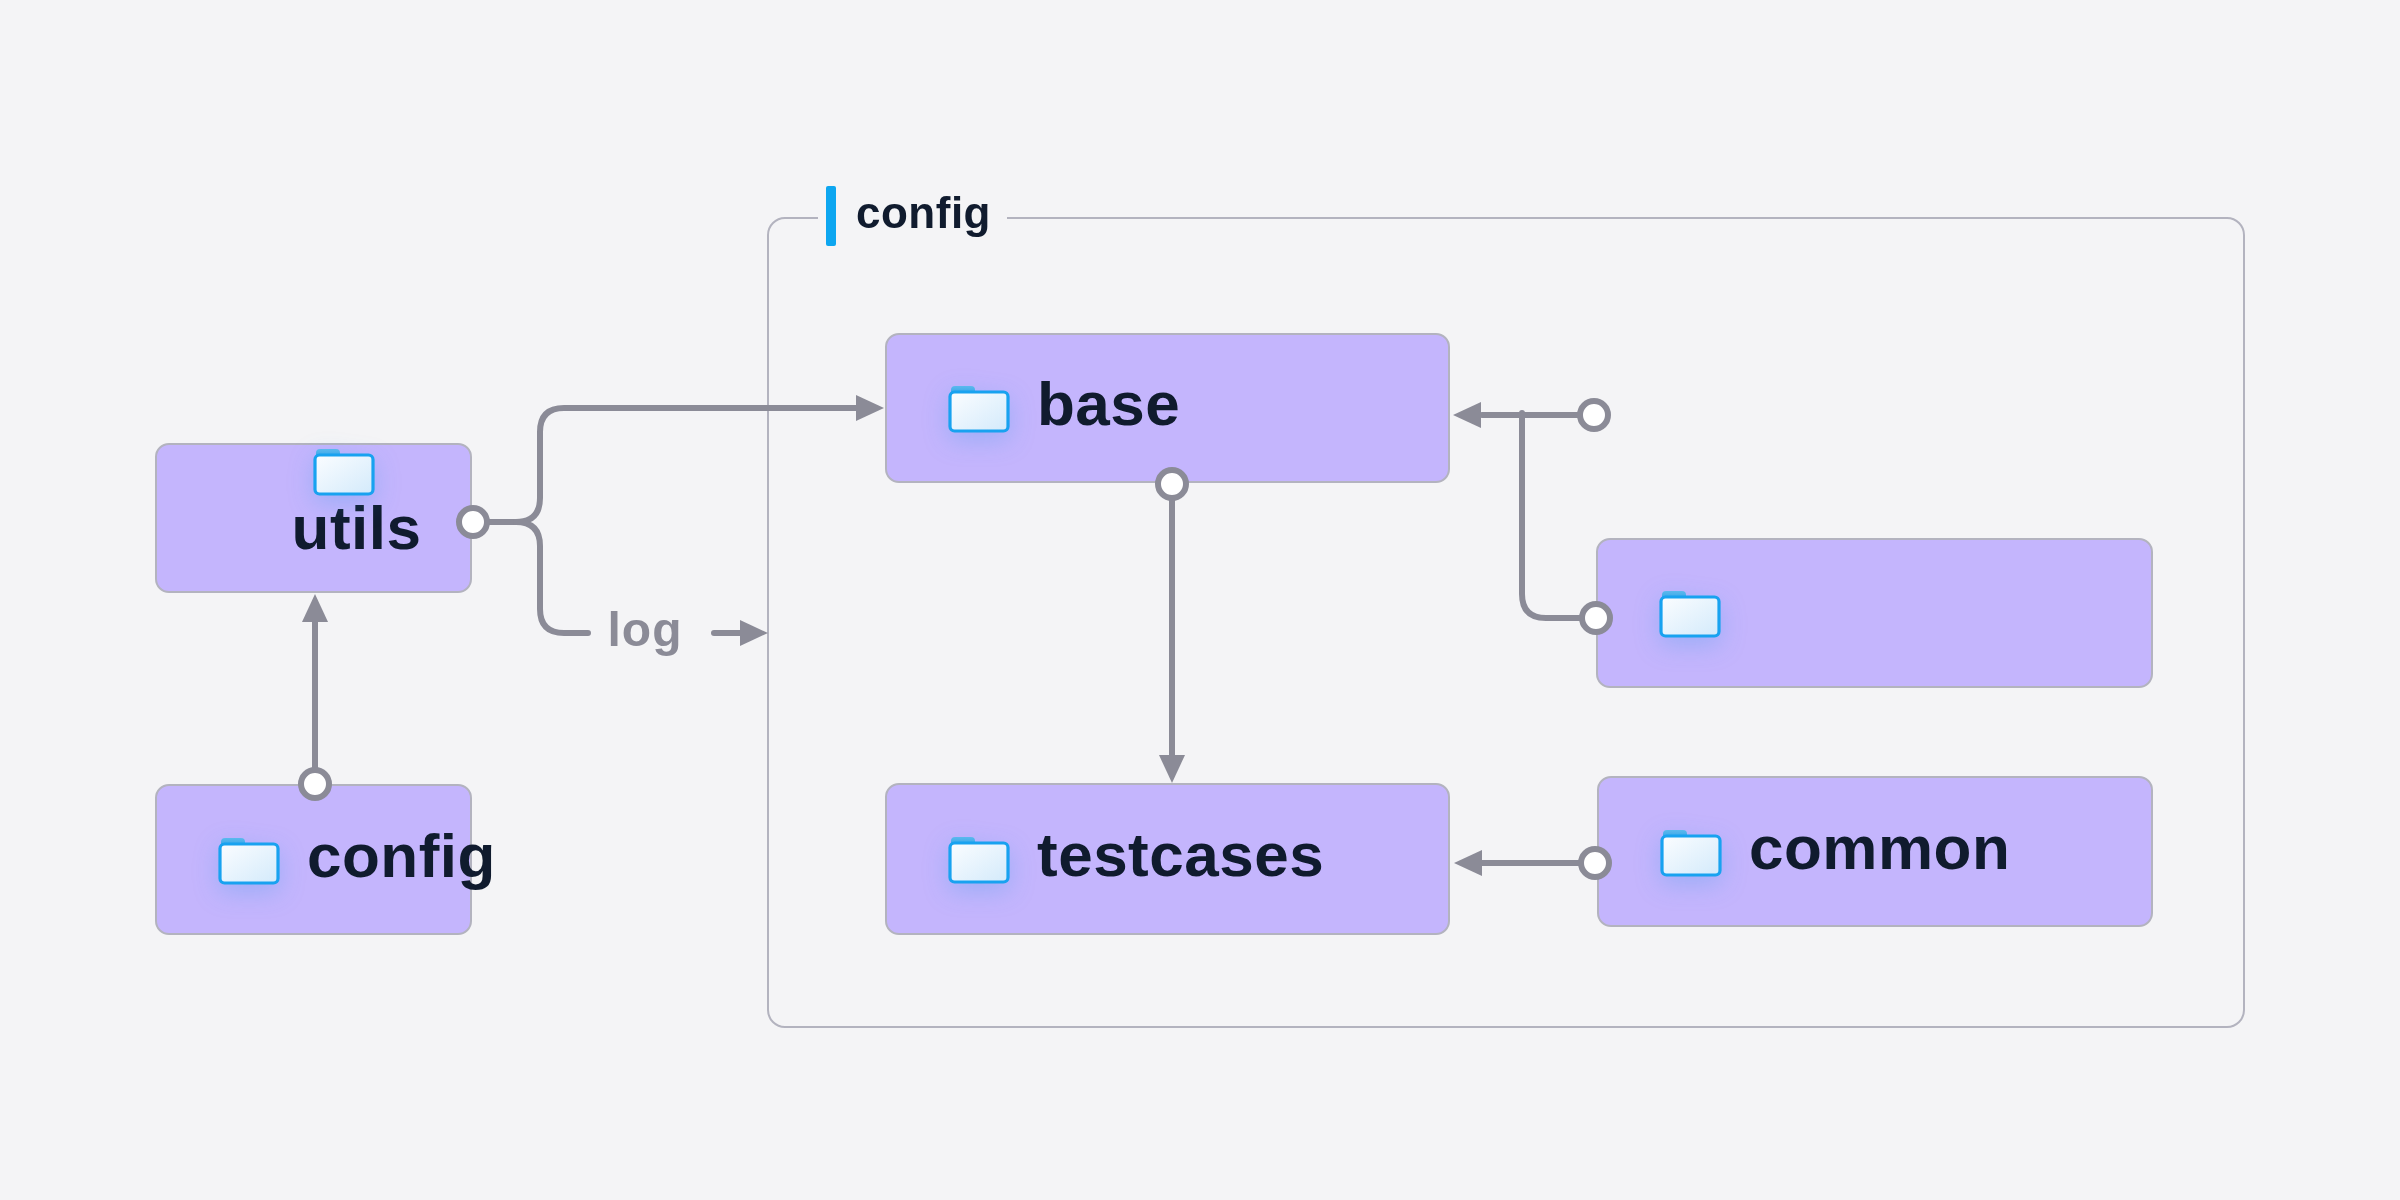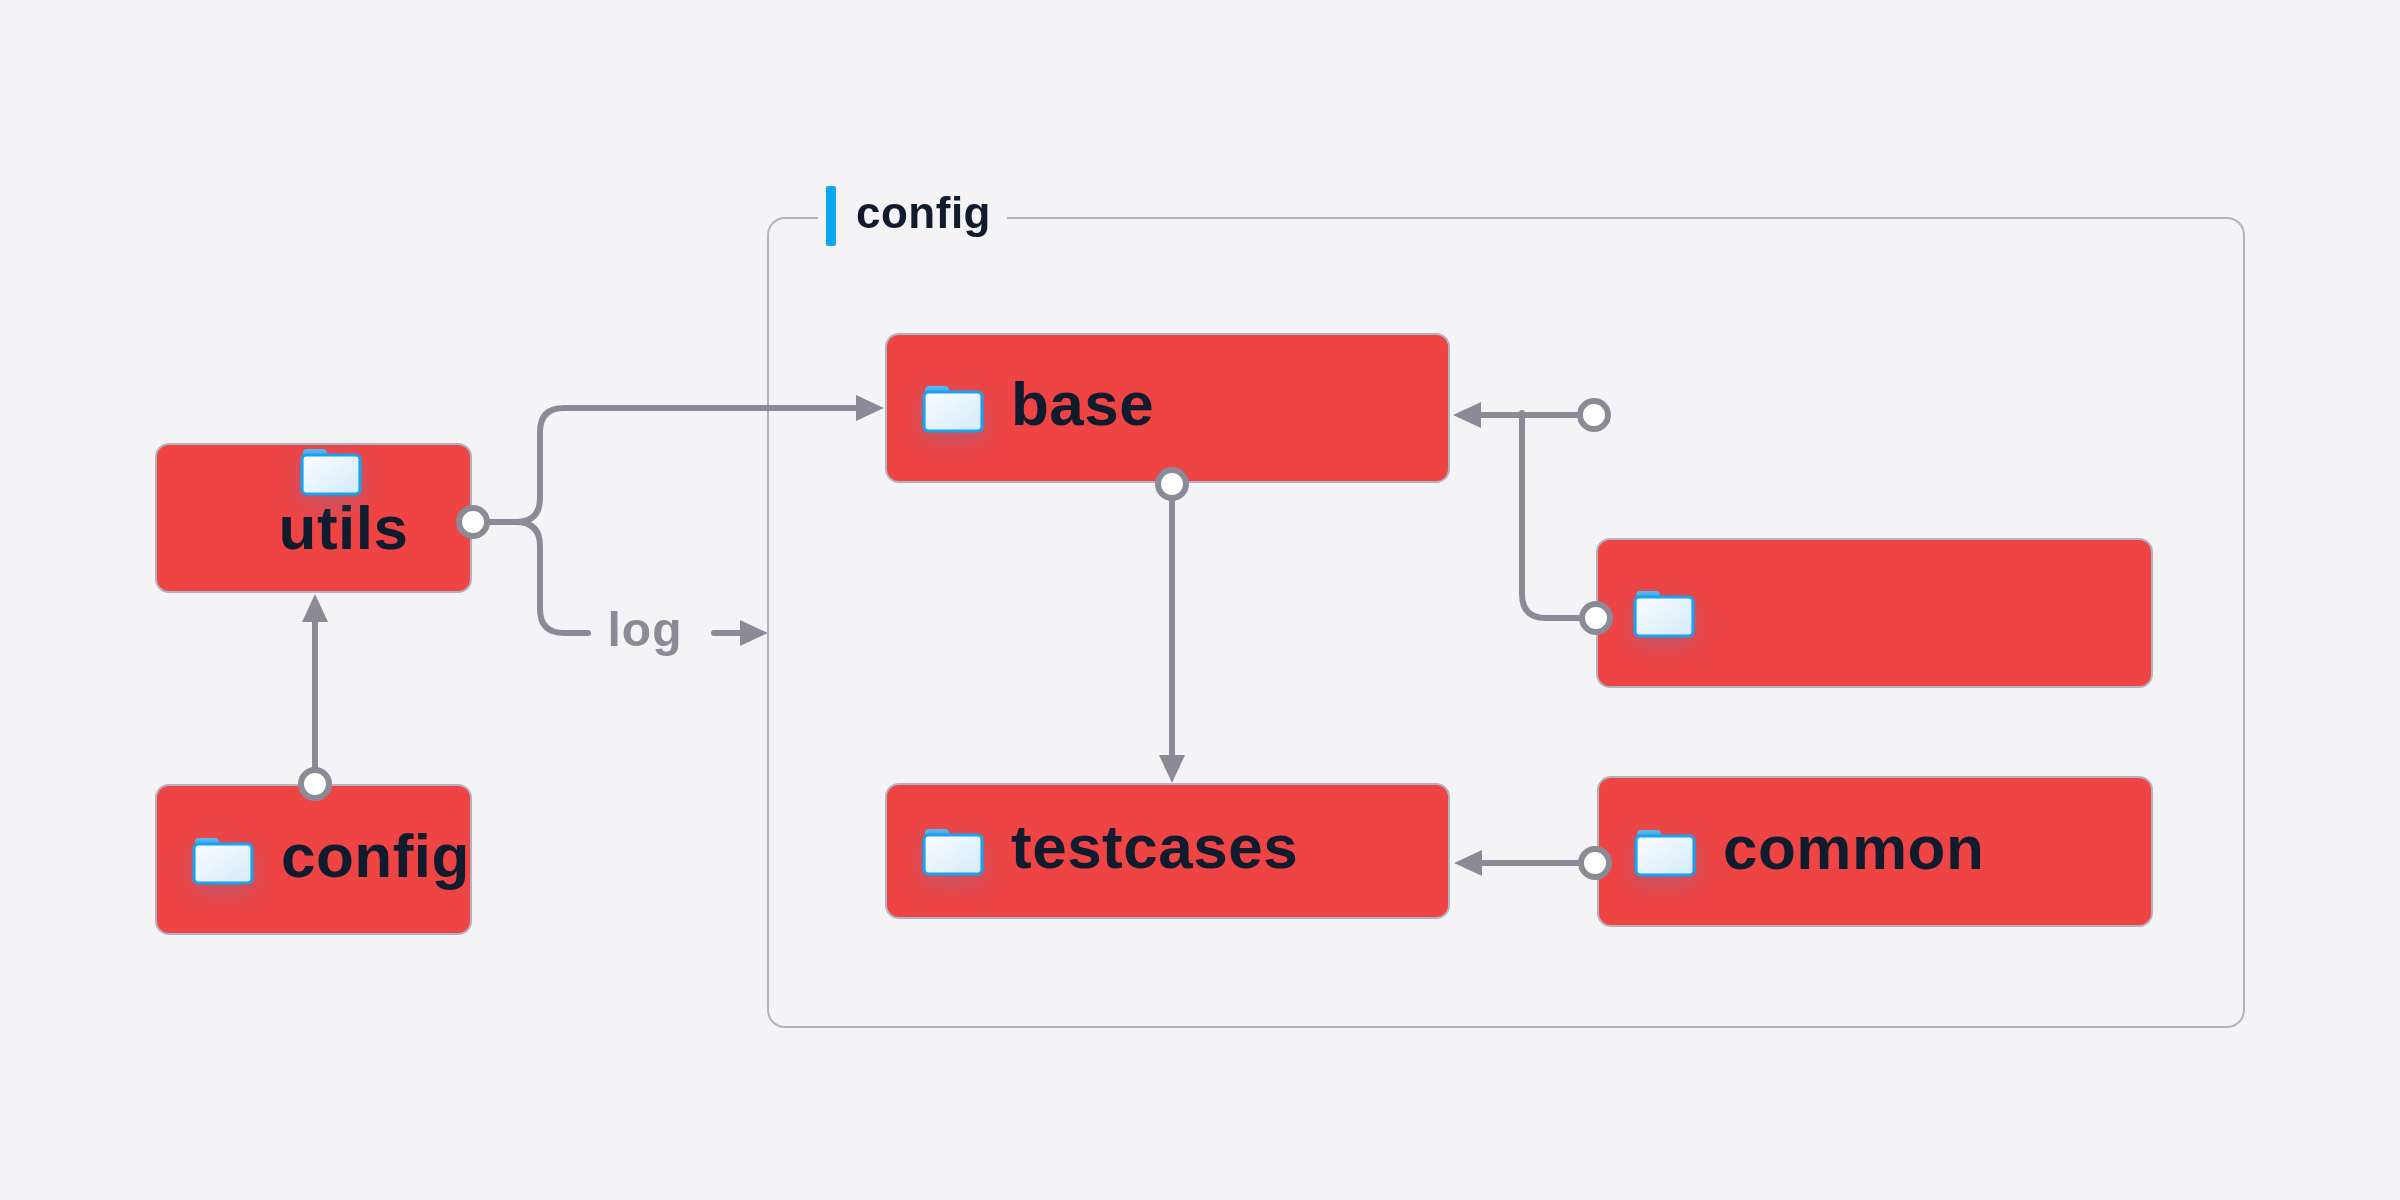--- a/index.html
+++ b/index.html
@@ -39,43 +39,43 @@
     flex:0 0 auto;
   }
   .pytest-label .txt{
     font-size:44px;font-weight:700;color:var(--navy);
     letter-spacing:0.5px;line-height:1;padding-bottom:6px;
   }
 
   
   .node{
     position:absolute;
-    background:#ef4444;
+    background:#c4b5fd;
     border:2px solid var(--node-border);
     border-radius:14px;
     display:flex;align-items:center;
-    padding-left:34px;
+    padding-left:60px;
     z-index:2;
   }
   .node .label{
     margin-left:26px;
     font-size:62px;font-weight:700;color:var(--navy);
     letter-spacing:0.5px;line-height:1;
     padding-bottom:8px;
   }
   .node .folder{
     flex:0 0 auto;
     filter:drop-shadow(0 8px 12px rgba(40,150,230,0.25));
   }
   .node-utils    {left:155px;top:443px;width:317px;height:150px;flex-direction:column;}
   .node-config   {left:155px;top:784px;width:317px;height:151px;text-align:right;}
   .node-base     {left:885px;top:333px;width:565px;height:150px;}
   .node-pymilvus {left:1595px;top:333px;width:558px;height:150px;}
   .node-check    {left:1596px;top:538px;width:557px;height:150px;}
-  .node-testcases{left:885px;top:783px;width:565px;height:136px;}
+  .node-testcases{left:885px;top:783px;width:565px;height:152px;}
   .node-common   {left:1597px;top:776px;width:556px;height:151px;}
 
   
   svg.edges{
     position:absolute;left:0;top:0;width:2400px;height:1200px;
     z-index:3;pointer-events:none;
   }
   svg.edges path.line{
     fill:none;stroke:var(--edge);stroke-width:6px;stroke-linecap:round;
   }

